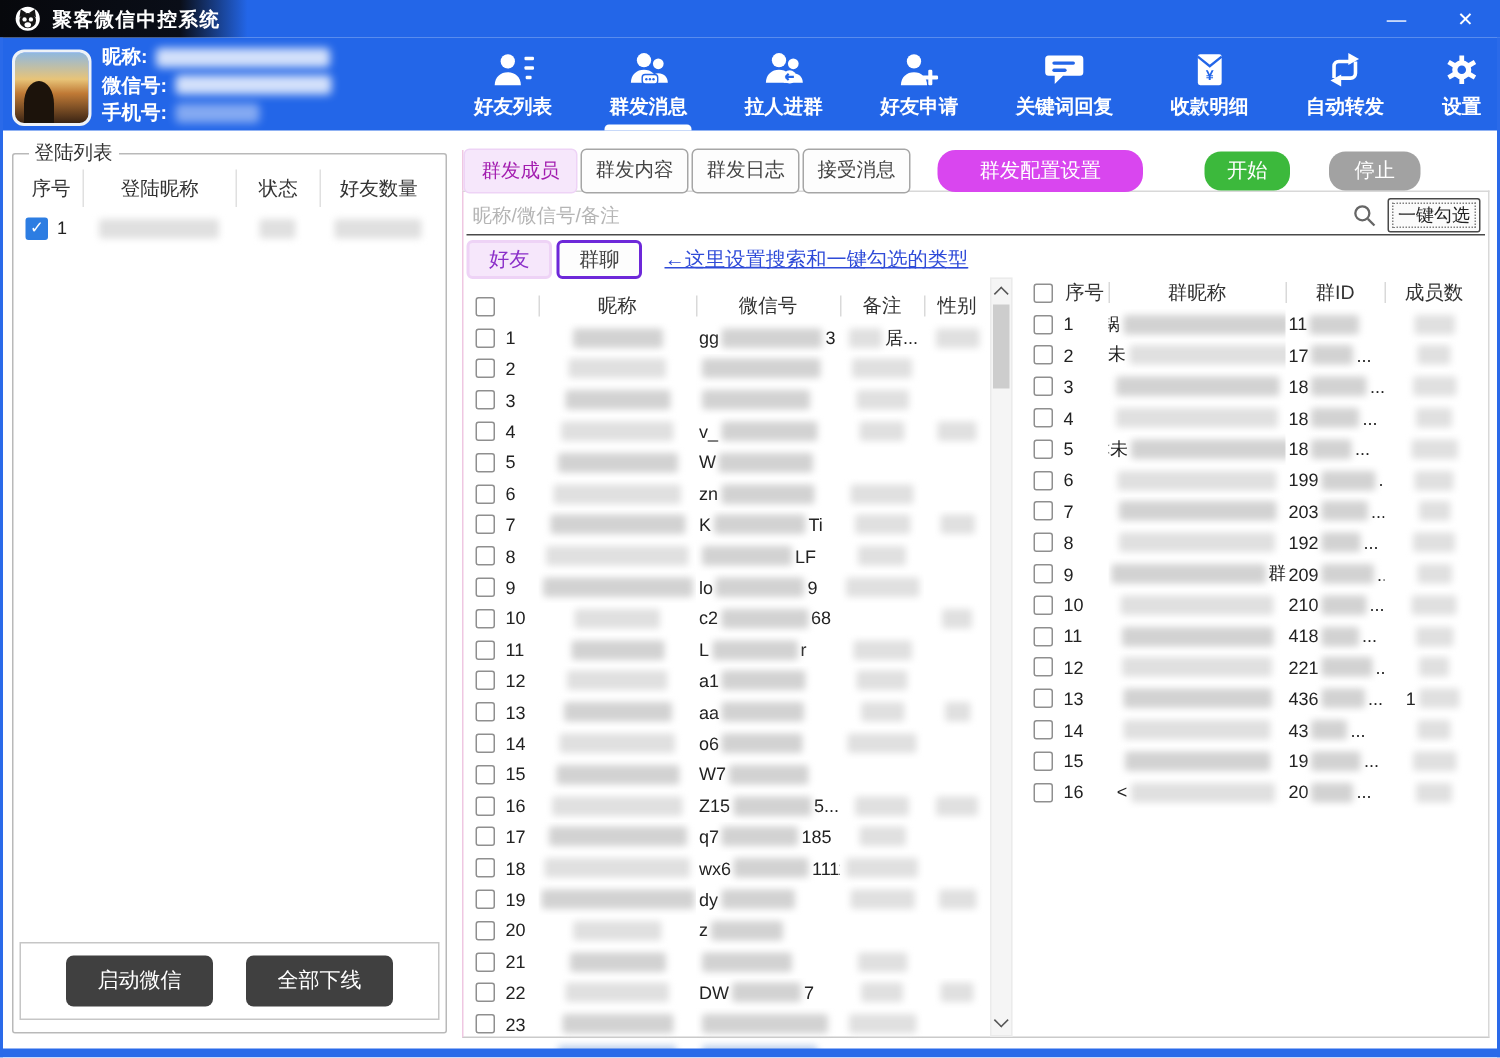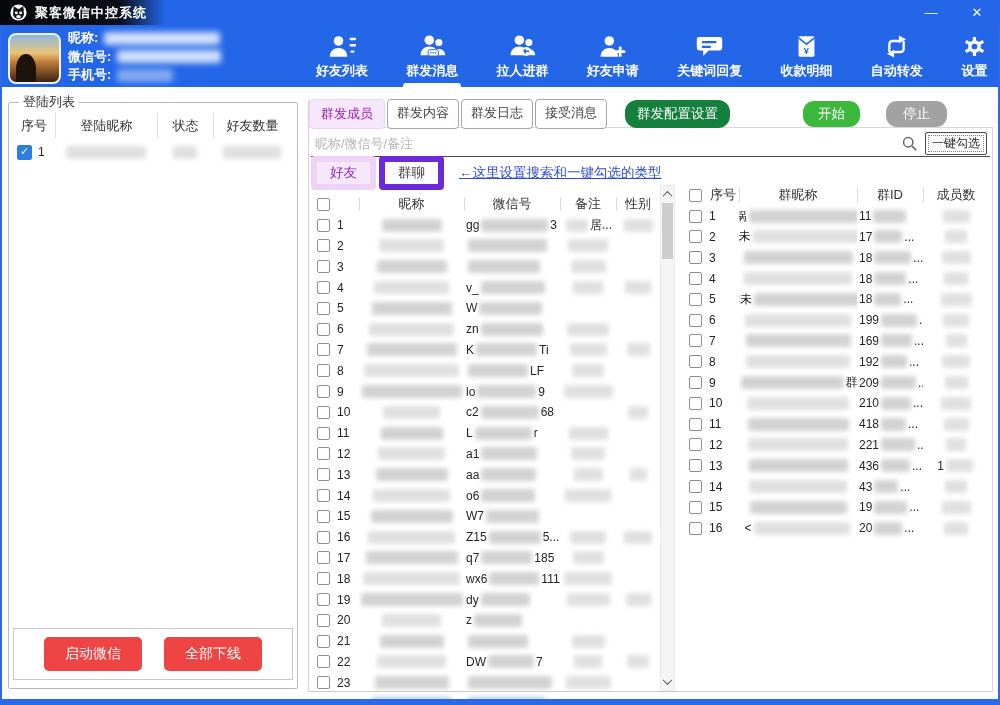--- a/index.html
+++ b/index.html
@@ -41,49 +41,49 @@
     border:1px solid #b9b9b9;border-radius:2px;background:#fff;box-sizing:border-box;}
   .login-panel legend{font-size:13px;color:#333;padding:0 4px;margin-left:6px;}
   .login-grid{display:grid;grid-template-columns:42px 102px 56px 78px;align-items:center;}
   .lg-head{font-size:13px;color:#333;height:25px;line-height:25px;text-align:center;white-space:nowrap;}
   .lg-head.sep{border-left:1px solid #e0e0e0;}
   .lg-cell{height:28px;display:flex;align-items:center;justify-content:center;}
   .lg-cell.first{justify-content:flex-start;padding-left:4px;gap:6px;}
   .lg-num{font-size:12px;color:#222;}
   .login-actions{position:absolute;left:4px;right:4px;bottom:8px;height:50px;border:1px solid #c6c6c6;
     display:flex;align-items:center;justify-content:space-between;padding:0 30px;}
-  .btn-green{background:#ef4444;color:#fff;border:none;border-radius:5px;font-size:14px;padding:8px 21px;
+  .btn-green{background:#404040;color:#fff;border:none;border-radius:5px;font-size:14px;padding:8px 21px;
     font-family:inherit;cursor:pointer;white-space:nowrap;}
 
   
   .tabs-row{position:absolute;left:308px;top:100px;width:685px;height:27px;display:flex;align-items:center;
     border-left:1px solid #efc7e2;box-sizing:border-box;z-index:5;}
   .tab{font-size:13px;padding:4px 9px;border:1px solid #a6a6a6;border-radius:4px;background:#fdfdfd;color:#444;
     margin-right:2px;cursor:pointer;white-space:nowrap;}
   .tab.selected{background:#f6e7fb;color:#a21caf;border-color:#eed3f6;padding:5px 11px;}
-  .btn-config{margin-left:16px;background:#15803d;color:#fff;border:none;border-radius:12px;font-size:13.5px;
-    padding:5px 12px;font-family:inherit;cursor:pointer;}
+  .btn-config{margin-left:16px;background:#d946ef;color:#fff;border:none;border-radius:12px;font-size:13.5px;
+    padding:5px 28px;font-family:inherit;cursor:pointer;}
   .btn-start{margin-left:auto;background:#3cb93c;color:#fff;border:none;border-radius:11px;font-size:13.5px;
     padding:4px 15px;font-family:inherit;cursor:pointer;}
   .btn-stop{margin-left:26px;margin-right:46px;background:#a2a2a2;color:#fff;border:none;border-radius:11px;
     font-size:13.5px;padding:4px 17px;font-family:inherit;cursor:pointer;}
 
   
   .content-box{position:absolute;left:308px;top:127px;width:685px;height:565px;background:#fff;box-sizing:border-box;
     border-left:1px solid #efc7e2;border-right:1px solid #d8d8d8;border-bottom:1px solid #cacaca;border-top:1px solid #d8d8d8;}
   .search-row{position:absolute;left:2px;right:2px;top:3px;height:25px;border-bottom:1px solid #4a4a4a;
     display:flex;align-items:center;}
   .search{flex:1;border:none;outline:none;font-size:13px;padding:2px 4px;color:#333;font-family:inherit;background:transparent;}
   .search::placeholder{color:#b5b5b5;}
   .mag{width:17px;height:17px;margin-right:7px;flex:none;}
   .mag svg{width:100%;height:100%;display:block;}
   .btn-checkall{font-size:12px;color:#222;border:1px solid #4a4a4a;background:#fbfbfb;padding:2px 6px;margin-right:3px;
     border-radius:2px;outline:1px dotted #808080;outline-offset:-4px;font-family:inherit;white-space:nowrap;cursor:pointer;}
   .subtab-row{position:absolute;left:2px;top:33px;height:24px;display:flex;align-items:center;}
-  .subtab{font-size:13.5px;padding:2px 13px;margin-right:3px;border:6px solid #6d28d9;border-radius:4px;
+  .subtab{font-size:13.5px;padding:2px 13px;margin-right:3px;border:2px solid #6d28d9;border-radius:4px;
     background:#fdfdfd;color:#444;cursor:pointer;white-space:nowrap;}
   .subtab.selected{background:#f6e7fb;color:#8b2fc9;border-color:#eed3f6;}
   .hint-link{font-size:13.5px;color:#2f4bd8;text-decoration:underline;margin-left:12px;cursor:pointer;white-space:nowrap;}
 
   
   .ftable{position:absolute;left:2px;top:66px;width:349px;height:506px;overflow:hidden;}
   .f-grid{display:grid;grid-template-columns:24px 24px 105px 96px 56px 44px;grid-auto-rows:20.8px;align-items:center;}
   .gtable{position:absolute;left:374px;top:57px;width:309px;height:506px;overflow:hidden;}
   .g-grid{display:grid;grid-template-columns:24px 32px 118px 66px 66px;grid-auto-rows:20.8px;align-items:center;}
   .th{font-size:13px;color:#333;height:22px !important;line-height:22px;text-align:center;white-space:nowrap;}
@@ -813,21 +813,21 @@
             <span class="blob lite" style="width: 26px;"></span>
           </div>
           <div class="cell">
             <span class="cb"></span>
           </div>
           <div class="cell left num">7</div>
           <div class="cell">
             <span class="blob" style="width: 105px;"></span>
           </div>
           <div class="cell left">
-            <span class="frag">169</span>
+            <span class="frag">203</span>
             <span class="blob" style="width: 31px;"></span>
             <span class="frag">...</span>
           </div>
           <div class="cell">
             <span class="blob lite" style="width: 21px;"></span>
           </div>
           <div class="cell">
             <span class="cb"></span>
           </div>
           <div class="cell left num">8</div>

